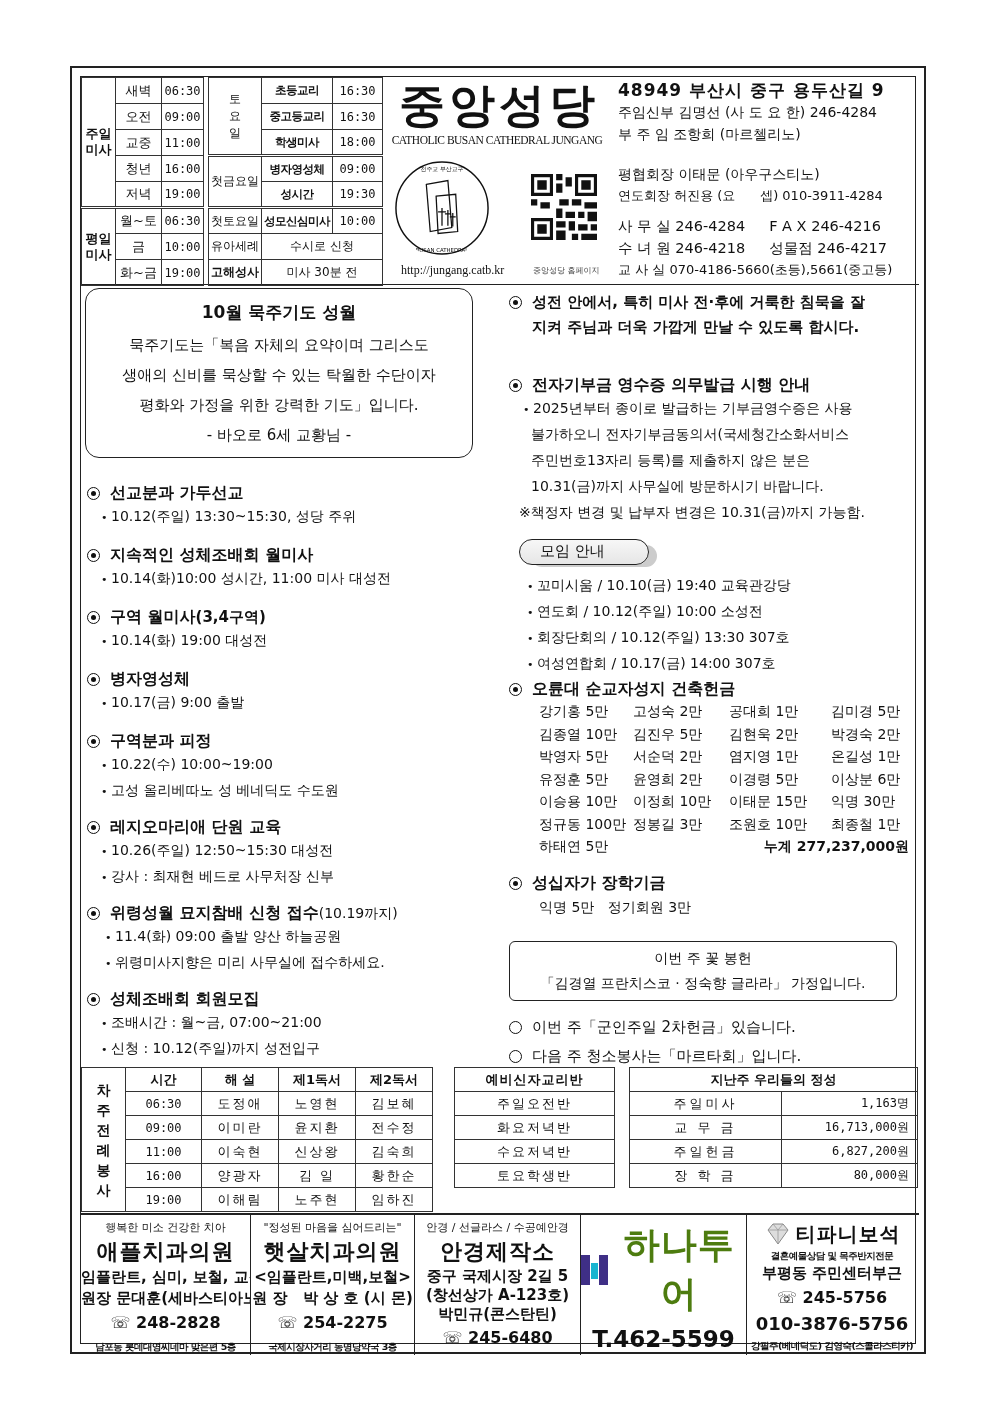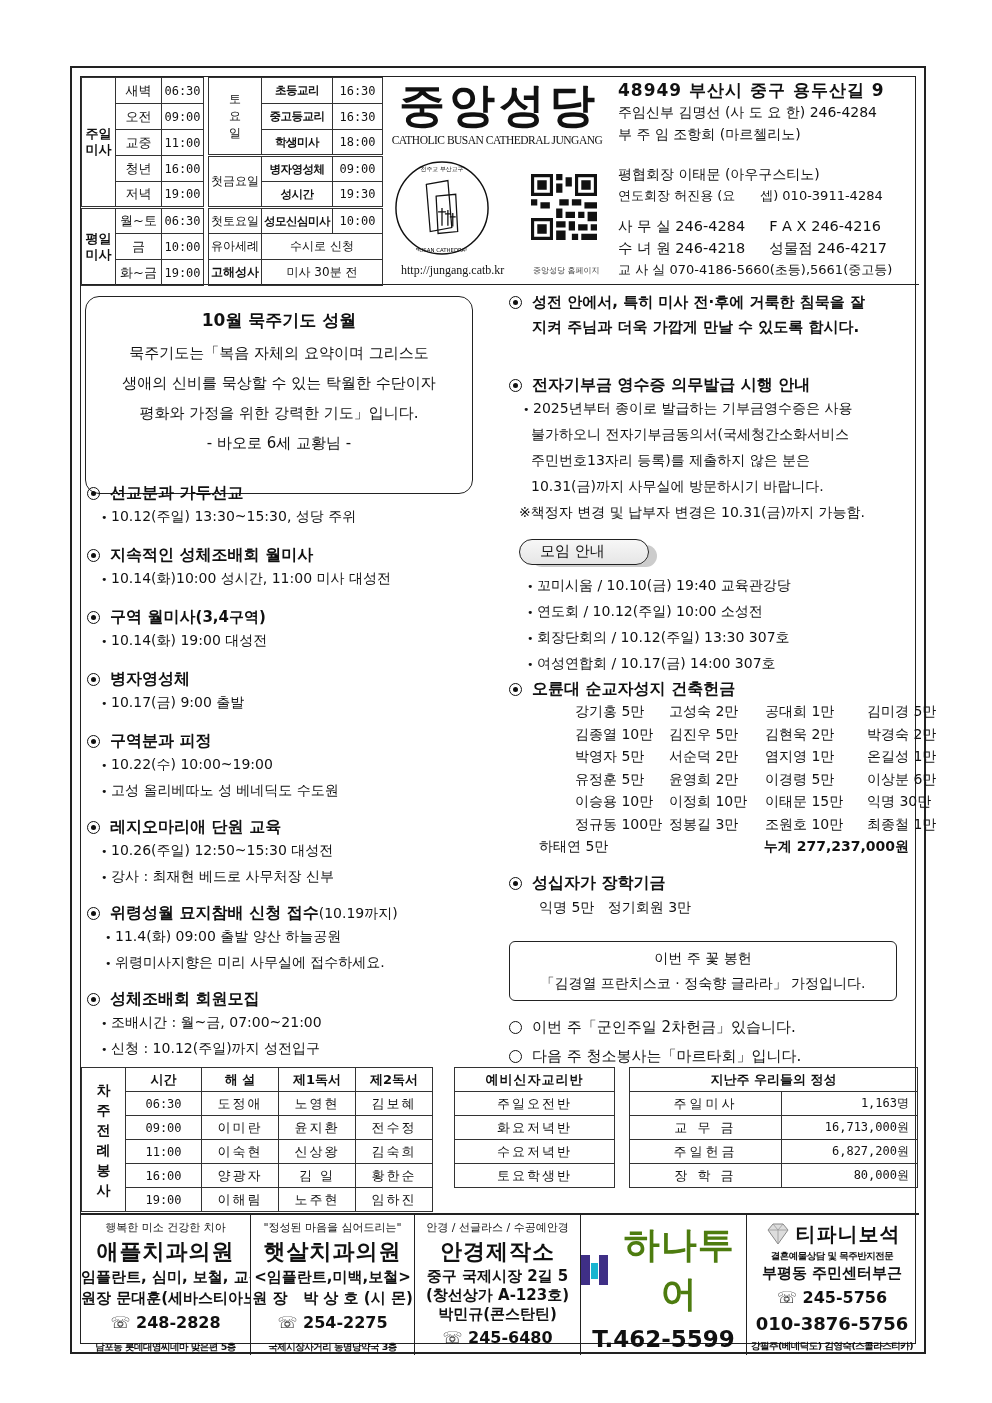--- a/index.html
+++ b/index.html
@@ -31,41 +31,41 @@
   .brand-qrlabel { position: absolute; left: 152px; top: 188px; font-size: 8px; color: #444; }
 
   .contact { position: absolute; left: 537px; top: 0; width: 300px; height: 208px; font-size: 14px; }
   .contact .row { position: absolute; left: 0; white-space: nowrap; }
   .contact .addr { top: 2px; font-size: 17px; font-weight: bold; letter-spacing: 1px; }
 
   
   .col-left { position: absolute; left: 0; top: 208px; width: 420px; }
   .col-right { position: absolute; left: 428px; top: 208px; width: 410px; }
 
-  .prayer-box { position: absolute; left: 4px; top: 11px; width: 388px; height: 198px; border: 1.5px solid #222; border-radius: 14px; text-align: center; }
+  .prayer-box { position: absolute; left: 4px; top: 3px; width: 388px; height: 170px; border: 1.5px solid #222; border-radius: 14px; text-align: center; }
   .prayer-box .t { font-size: 17px; font-weight: bold; margin-top: 12px; }
   .prayer-box .l { font-size: 15px; line-height: 30px; }
   .prayer-box .l1 { margin-top: 6px; }
 
   .sec { position: absolute; left: 6px; }
   .sec-h { font-size: 16px; font-weight: bold; white-space: nowrap; display: flex; align-items: center; }
   .bullet-ico { display: inline-block; width: 13px; height: 13px; border: 1.5px solid #111; border-radius: 50%; position: relative; margin-right: 10px; flex: 0 0 13px; }
   .bullet-ico::after { content: ""; position: absolute; left: 2.5px; top: 2.5px; width: 5px; height: 5px; background: #111; border-radius: 50%; }
   .ring-ico { display: inline-block; width: 13px; height: 13px; border: 1.3px solid #111; border-radius: 50%; margin-right: 10px; flex: 0 0 13px; }
   .sec-h .sm { font-weight: normal; font-size: 14px; }
   .sec-h .mid { font-weight: bold; font-size: 15px; }
   .item { font-size: 14px; line-height: 24px; padding-left: 14px; white-space: nowrap; }
   .item::before { content: "• "; font-size: 11px; }
   .item.noicon::before { content: ""; }
   .item.indent { padding-left: 18px; }
 
   .pill { position: absolute; left: 10px; width: 130px; height: 26px; border: 1.5px solid #222; border-radius: 13px; background: linear-gradient(#f7f7f7, #e6e6e6); font-size: 15px; padding-left: 20px; line-height: 23px; box-shadow: 10px 4px 0 -2px #ccc; }
 
   .donors { font-size: 14px; line-height: 22.5px; padding-left: 30px; }
-  .donor-row { display: grid; grid-template-columns: 94px 96px 102px 78px; white-space: nowrap; margin-left: 36px; }
+  .donor-row { display: grid; grid-template-columns: 94px 96px 102px 78px; white-space: nowrap; }
   .donor-total { display: flex; justify-content: space-between; width: 370px; }
   .donor-total b { font-weight: bold; }
 
   .flower-box { position: absolute; left: 0px; width: 388px; height: 60px; border: 1.5px solid #222; border-radius: 6px; text-align: center; font-size: 14px; line-height: 25px; padding-top: 4px; }
 
   
   .bottom { position: absolute; left: 0; top: 990px; width: 838px; height: 148px; }
   table.grid { border-collapse: collapse; position: absolute; top: 0; }
   table.grid td, table.grid th { border: 1px solid #333; font-size: 13px; text-align: center; height: 24px; white-space: nowrap; font-weight: normal; }
   table.grid th { font-weight: bold; }

